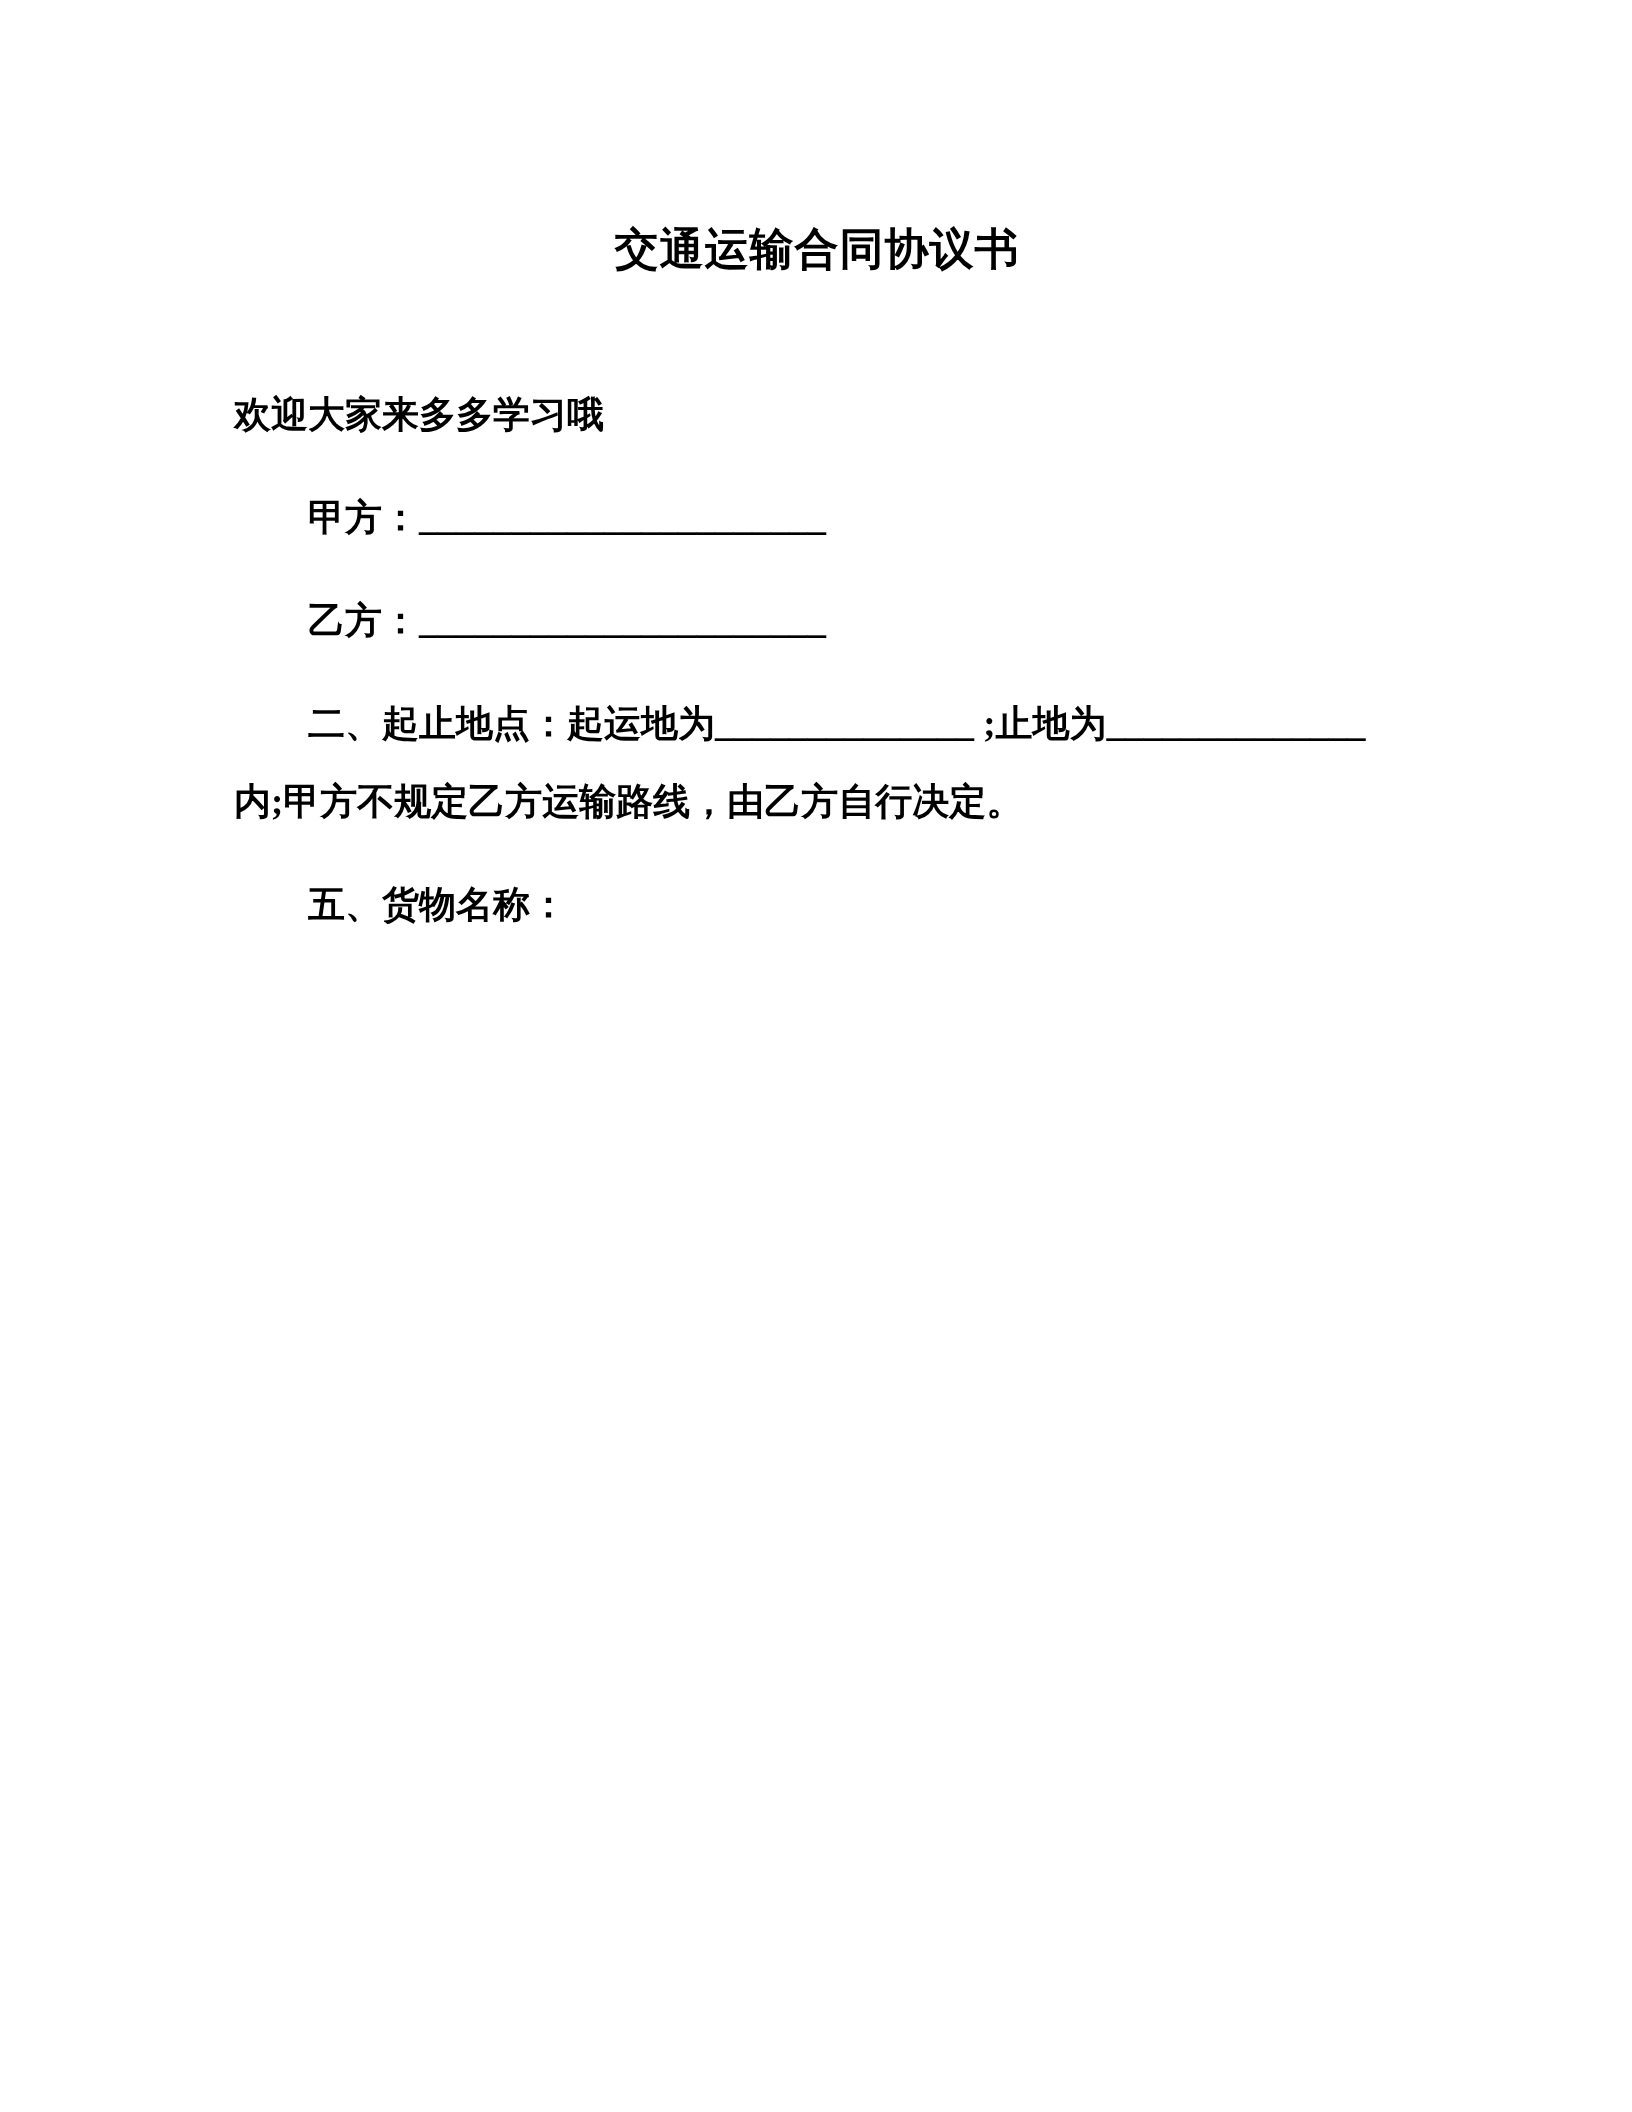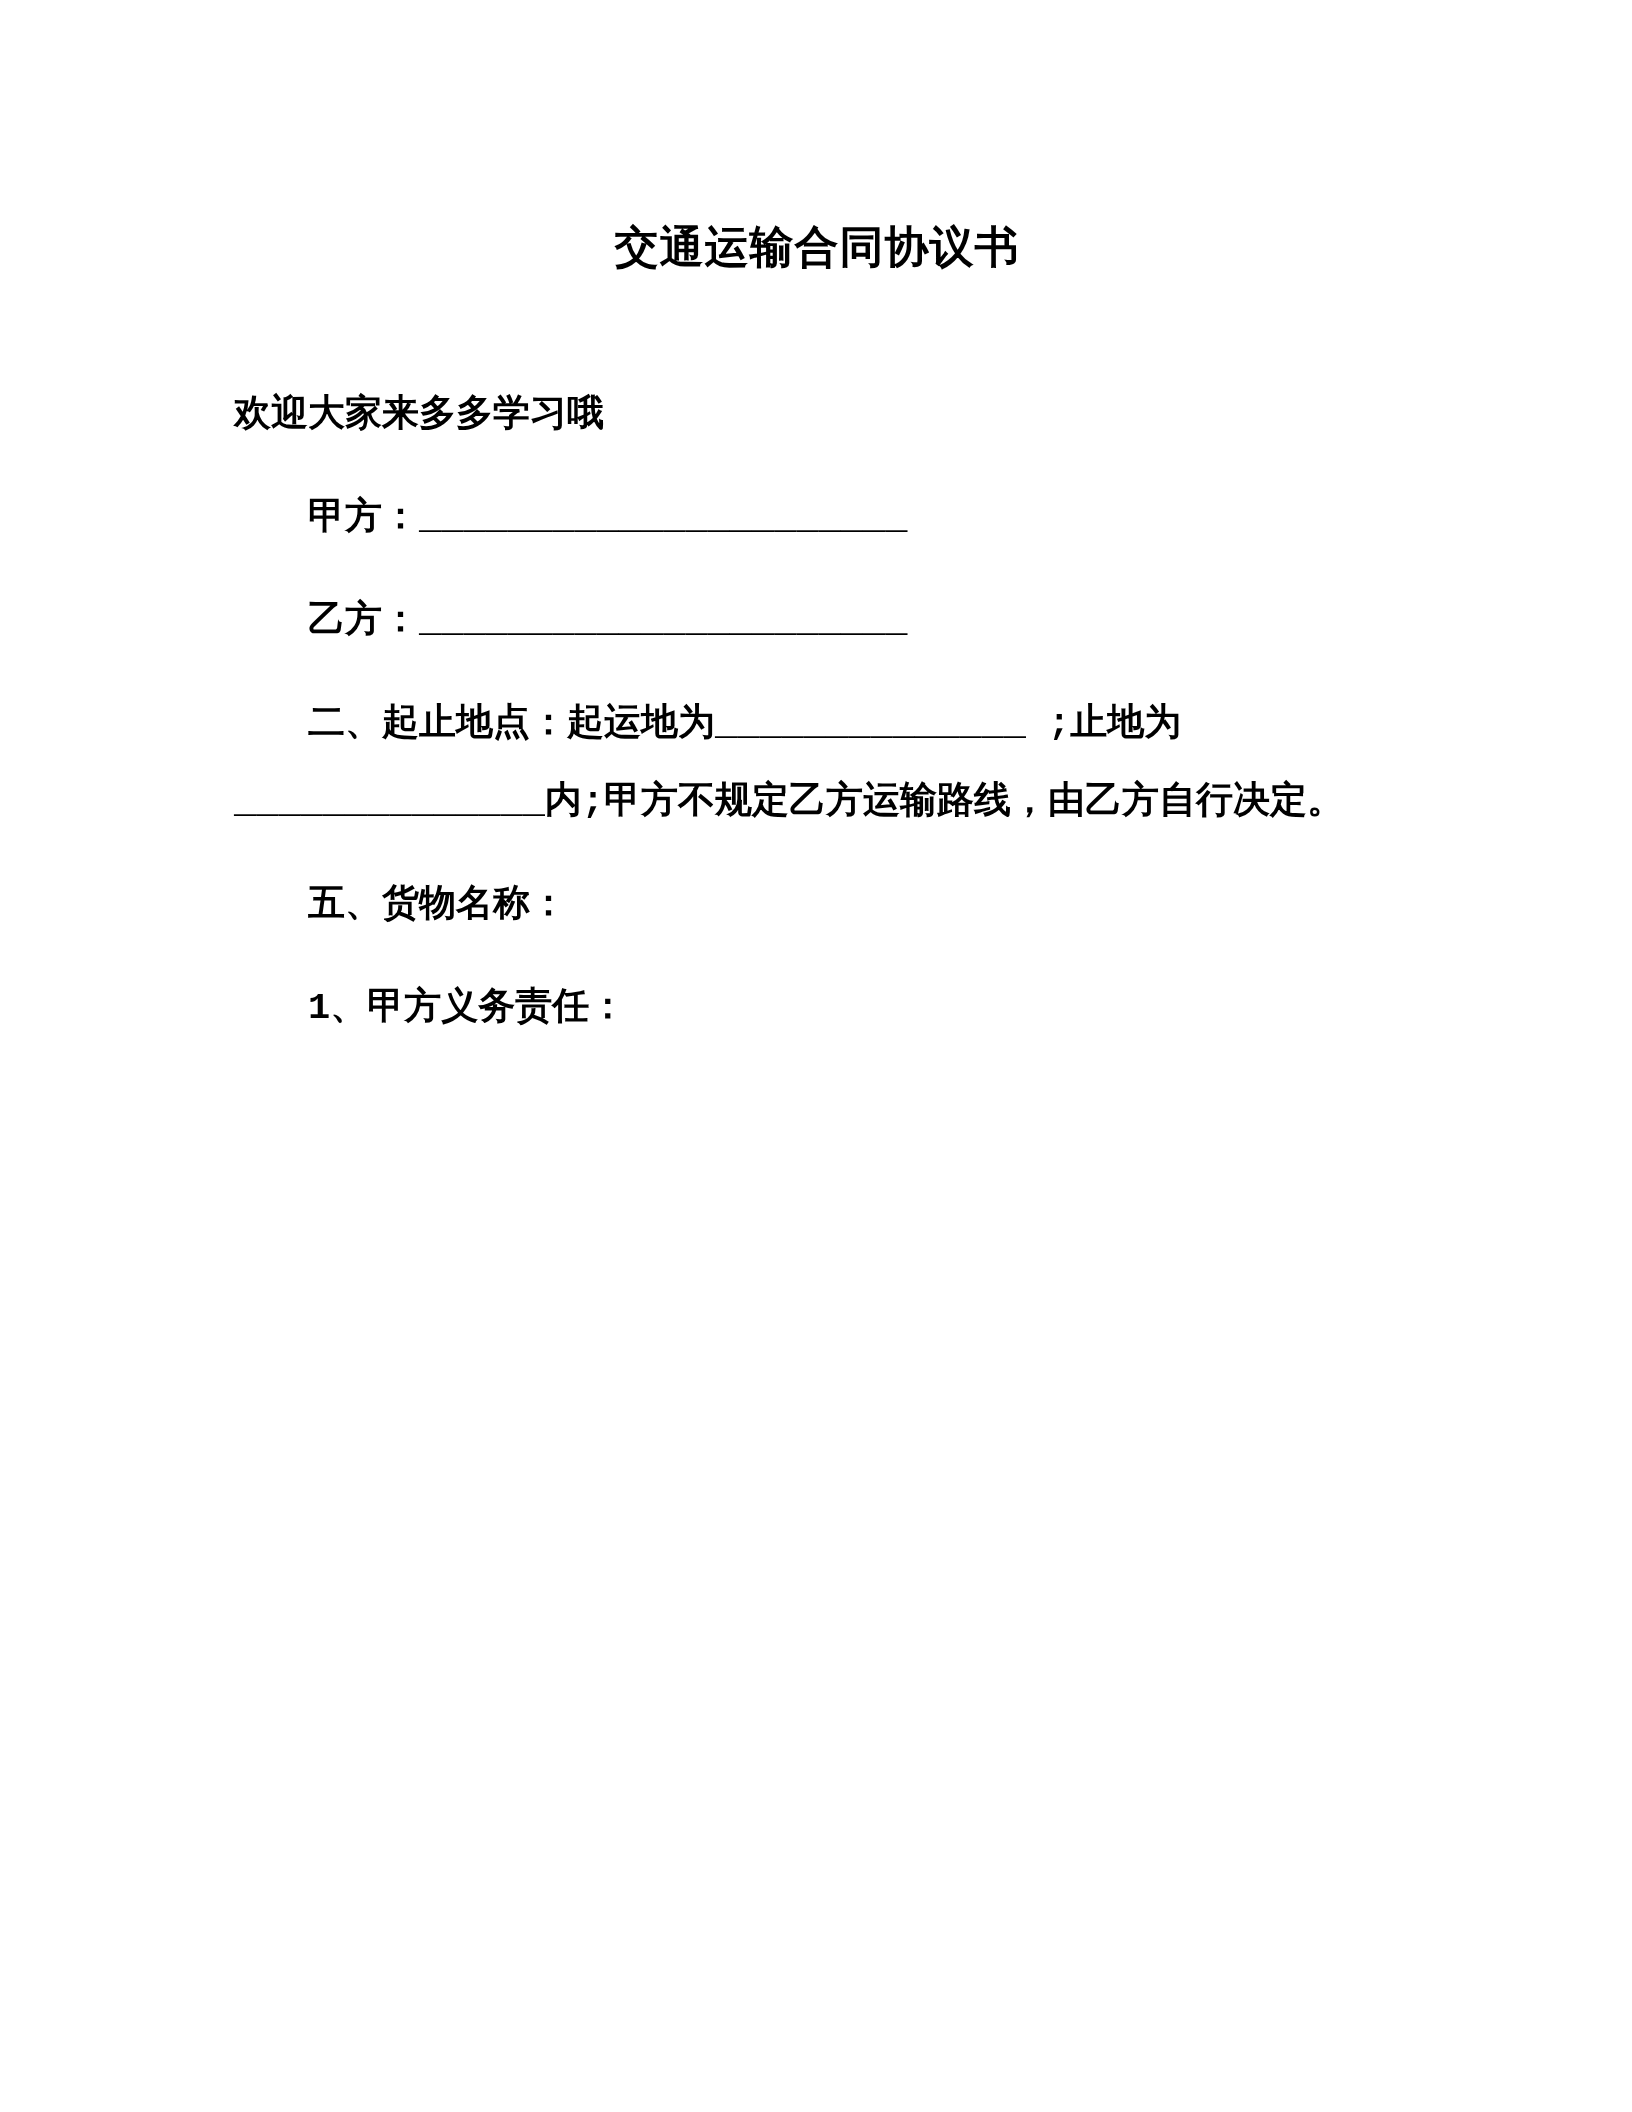--- a/index.html
+++ b/index.html
@@ -6,21 +6,21 @@
     margin: 0;
     padding: 0;
     background: #ffffff;
   }
   .page {
     position: relative;
     width: 1632px;
     height: 2112px;
     background: #ffffff;
     overflow: hidden;
-    font-family: Liberation Mono, monospace;
+    font-family: Liberation Serif, serif;
     color: #000000;
   }
   .content {
     position: absolute;
     left: 234px;
     top: 0;
     width: 1166px;
   }
   .doc-title {
     margin: 224px 0 0 0;
@@ -65,16 +65,15 @@
     <p class="para indent">乙方：______________________</p>
 
 
 
     <p class="para indent">二、起止地点：起运地为______________ ;止地为______________内;甲方不规定乙方运输路线，由乙方自行决定。</p>
 
 
 
     <p class="para indent">五、货物名称：</p>
 
-    <p class="para indent">1、甲方义务责任：</p>
 
   </div>
 </div>
 
 </body></html>

